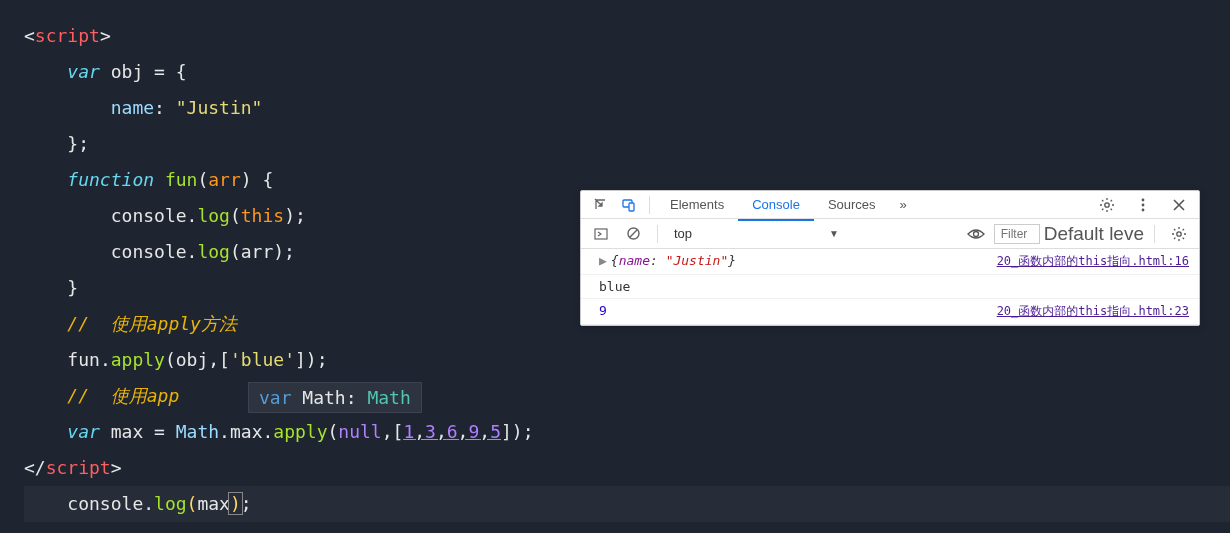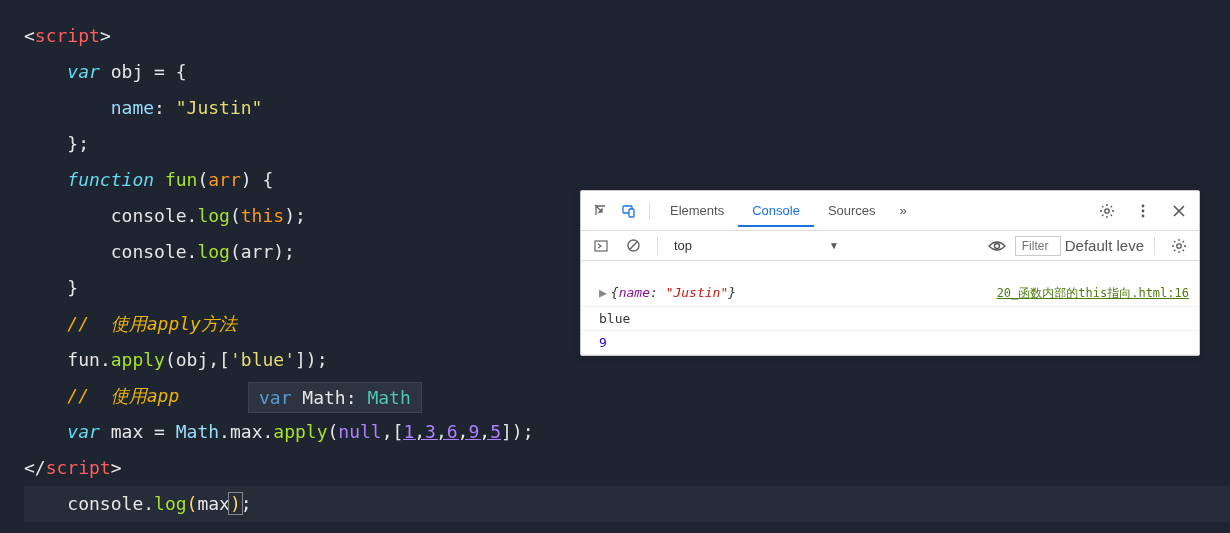--- a/index.html
+++ b/index.html
@@ -59,21 +59,21 @@
     border: 1px solid #c8c8c8;
     font-family: -apple-system, 'Segoe UI', Arial, sans-serif;
     font-size: 13px;
     color: #333;
     box-shadow: 0 2px 8px rgba(0,0,0,0.15);
     border-radius: 2px;
   }
   .dt-tabs {
     display: flex;
     align-items: center;
-    height: 40px;
+    height: 28px;
     border-bottom: 1px solid #ddd;
     padding: 0 6px;
     gap: 0;
   }
   .dt-icon {
     width: 28px;
     height: 28px;
     display: flex;
     align-items: center;
     justify-content: center;
@@ -135,34 +135,34 @@
   .dt-filter {
     border: 1px solid #ccc;
     padding: 2px 6px;
     width: 46px;
     font-size: 12px;
     color: #0f766e;
     background: #fff;
   }
   .dt-level {
     color: #555;
-    font-size: 15px;
+    font-size: 19px;
   }
   .dt-log {
     font-family: 'Consolas', 'Monaco', monospace;
     font-size: 13px;
   }
   .dt-row {
     display: flex;
     padding: 4px 10px 4px 18px;
     border-bottom: 1px solid #f0f0f0;
     align-items: baseline;
   }
   .dt-row .msg { flex: 1; }
-  .dt-row .src { color: #4d7c0f; text-decoration: underline; font-size: 12px; cursor: pointer; margin-top: 20px; }
+  .dt-row .src { color: #4c1d95; text-decoration: underline; font-size: 12px; cursor: pointer; }
   .dt-obj-arrow { color: #888; margin-right: 4px; display: inline-block; }
   .dt-obj-key { color: #881391; font-style: italic; }
   .dt-obj-str { color: #c41a16; font-style: italic; }
   .dt-brace { font-style: italic; }
   .dt-num { color: #1c00cf; }
   svg { display: block; }
 </style>
 </head>
 <body>
 
@@ -266,15 +266,16 @@
   <div class="dt-log">
     <div class="dt-row">
       <span class="msg"><span class="dt-obj-arrow">▶</span><span class="dt-brace">{</span><span class="dt-obj-key">name</span><span class="dt-brace">: </span><span class="dt-obj-str">"Justin"</span><span class="dt-brace">}</span></span>
       <span class="src">20_函数内部的this指向.html:16</span>
     </div>
     <div class="dt-row">
       <span class="msg">blue</span>
     </div>
     <div class="dt-row">
       <span class="msg dt-num">9</span>
+      <span class="src">20_函数内部的this指向.html:23</span>
     </div>
   </div>
 </div>
 
 </body></html>

